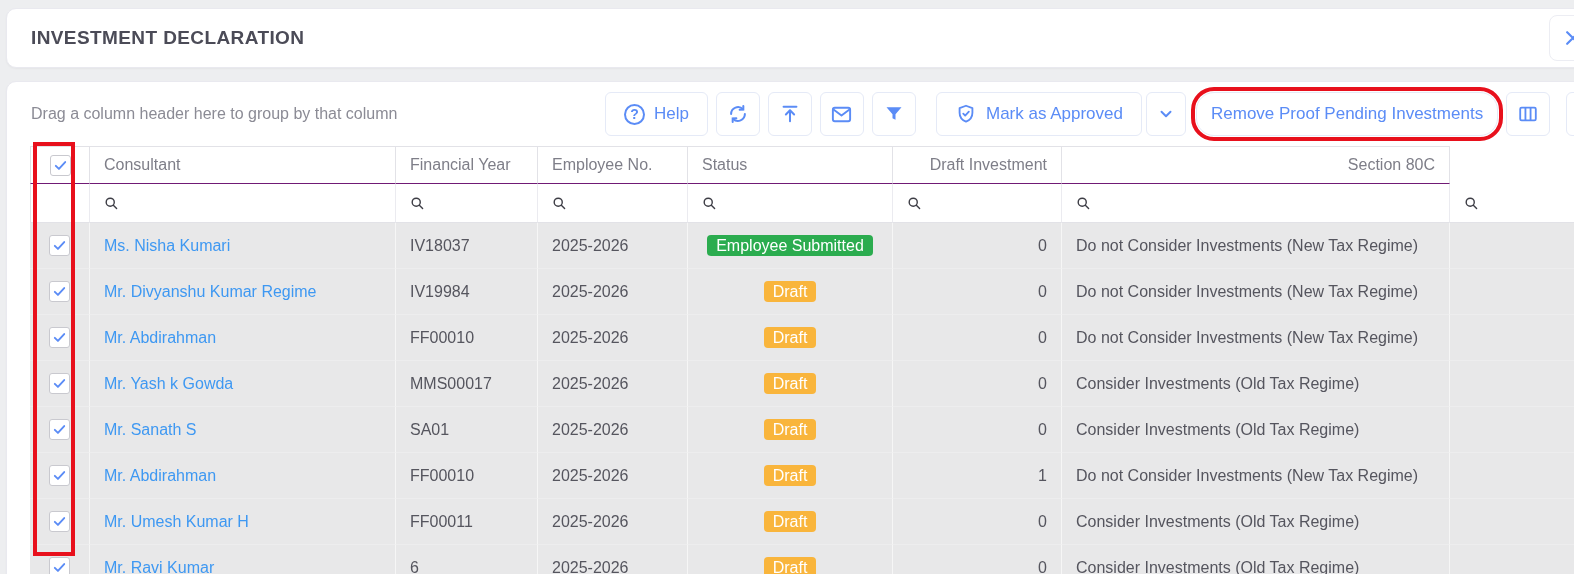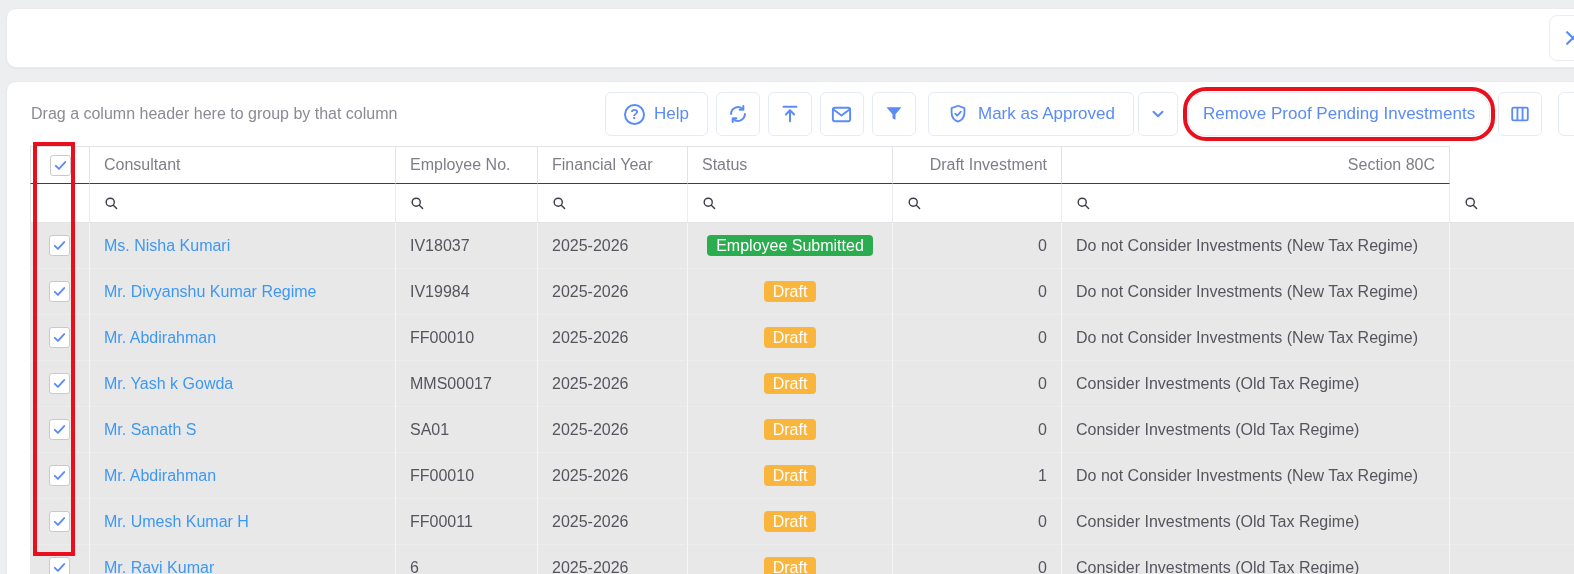--- a/index.html
+++ b/index.html
@@ -21,21 +21,21 @@
   .group-panel { position:absolute; left:24px; top:20px; height:24px; line-height:24px;
                  font-size:16px; color:#8b8b95; }
 
   .toolbar { position:absolute; left:598px; top:10px; display:flex; align-items:center; }
   .tbtn { height:44px; display:inline-flex; align-items:center; justify-content:center; gap:9px;
           background:#fff; border:1px solid #e5eaf7; border-radius:6px; color:var(--accent);
           font-size:17px; padding:0 18px; margin-left:8px; cursor:pointer; white-space:nowrap;
           font-family:inherit; }
   .toolbar > .tbtn:first-child { margin-left:0; }
   .tbtn.icon-only { width:44px; padding:0; }
-  .split-group { display:flex; margin-left:12px; }
+  .split-group { display:flex; margin-left:20px; }
   .split-group .main { margin-left:0; }
   .split-group .chev { margin-left:4px; width:40px; padding:0; }
   .remove-btn { margin-left:10px; padding:0 14px; outline:4px solid var(--red); outline-offset:1px;border-radius:18px; }
   .chooser-btn { margin-left:8px; }
   .kebab-btn { margin-left:16px; }
   .qcircle { width:21px; height:21px; border:2px solid currentColor; border-radius:50%;
              display:inline-flex; align-items:center; justify-content:center;
              font-size:14px; font-weight:700; }
 
   .grid { position:absolute; left:23px; top:64px; right:0; }
@@ -68,20 +68,21 @@
   #rect-checkbox-col { left:33px; top:142px; width:42px; height:414px; }
 
   svg { display:block; }
 </style>
 </head>
 <body>
 
 <div class="page">
 
   <div class="card title-card">
+    <div class="page-title">INVESTMENT DECLARATION</div>
     <button class="close-btn">
       <span>
         <svg width="20" height="20" viewBox="0 0 24 24" fill="none" stroke="currentColor" stroke-width="2.6" stroke-linecap="round">
             <path d="M5 5l14 14M19 5L5 19"></path>
           </svg>
       </span>
     </button>
   </div>
 
   <div class="card grid-card">
@@ -183,24 +184,24 @@
                 <svg width="15" height="15" viewBox="0 0 24 24" fill="none" stroke="#5B8CF6" stroke-width="3" stroke-linecap="round" stroke-linejoin="round">
                   <path d="m4.5 12.5 5 5 10-11"></path>
                 </svg>
               </span>
             </span>
           </div>
           <div class="hcell align-left">
             <span>Consultant</span>
           </div>
           <div class="hcell align-left">
+            <span>Financial Year</span>
+          </div>
+          <div class="hcell align-left">
             <span>Employee No.</span>
-          </div>
-          <div class="hcell align-left">
-            <span>Financial Year</span>
           </div>
           <div class="hcell align-left">
             <span>Status</span>
           </div>
           <div class="hcell align-right">
             <span>Draft Investment</span>
           </div>
           <div class="hcell align-right">
             <span>Section 80C</span>
           </div>

